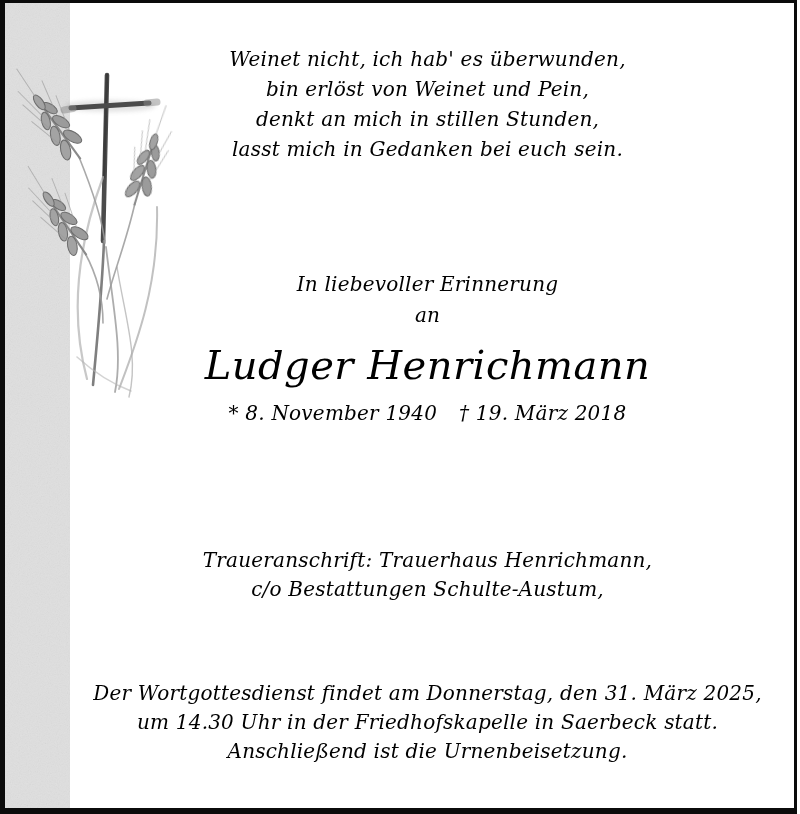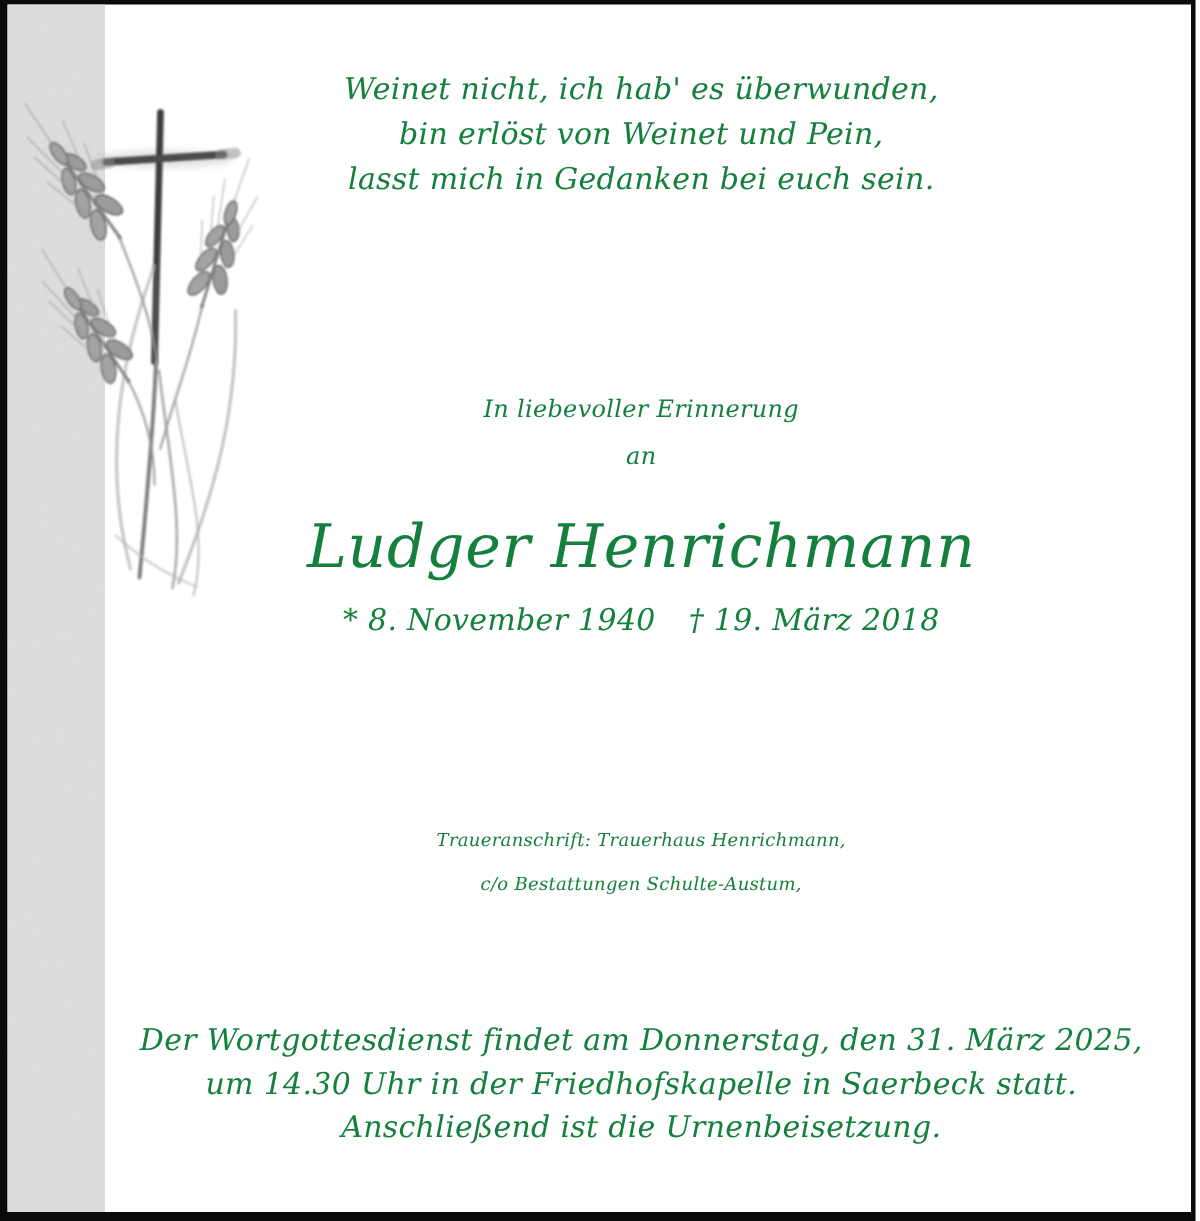--- a/index.html
+++ b/index.html
@@ -50,40 +50,40 @@
     width: 205px;
     height: 345px;
   }
   
   .content {
     position: absolute;
     left: 56px;
     right: 0;
     top: 0;
     bottom: 0;
-    color: #15803d;
+    color: #000000;
     font-style: italic;
   }
   .block {
     position: absolute;
     width: 100%;
     text-align: center;
     letter-spacing: 0.2px;
   }
   .poem      { top: 41px;  font-size: 20px; line-height: 30px; }
-  .intro     { top: 254px; font-size: 16px; line-height: 31px; }
+  .intro     { top: 266px; font-size: 20px; line-height: 31px; }
   .deceased-name {
     top: 338px;
     font-size: 40px;
     line-height: 48px;
     letter-spacing: 0.5px;
   }
   .dates     { top: 397px; font-size: 20px; line-height: 26px; }
   .dates .gap { display: inline-block; width: 22px; }
-  .address   { top: 543px; font-size: 12px; line-height: 29px; }
+  .address   { top: 543px; font-size: 20px; line-height: 29px; }
   .service   { top: 676px; font-size: 20px; line-height: 29px; }
 </style>
 </head>
 <body>
 
 <div class="canvas">
   <div class="sheet">
     <div class="sheet-inner">
 
       <div class="band">
@@ -157,20 +157,21 @@
           <use href="#ear" transform="translate(78,196) rotate(-34) scale(1.3)"></use>
           <use href="#ear" transform="translate(128,146) rotate(17) scale(1.28)"></use>
         </g>
       </svg>
 
       <div class="content">
 
         <div class="block poem">
           <div>Weinet nicht, ich hab' es überwunden,</div>
           <div>bin erlöst von Weinet und Pein,</div>
+          <div>denkt an mich in stillen Stunden,</div>
           <div>lasst mich in Gedanken bei euch sein.</div>
         </div>
 
         <div class="block intro">
           <div>In liebevoller Erinnerung</div>
           <div>an</div>
         </div>
 
         <div class="block deceased-name">Ludger Henrichmann</div>
 

